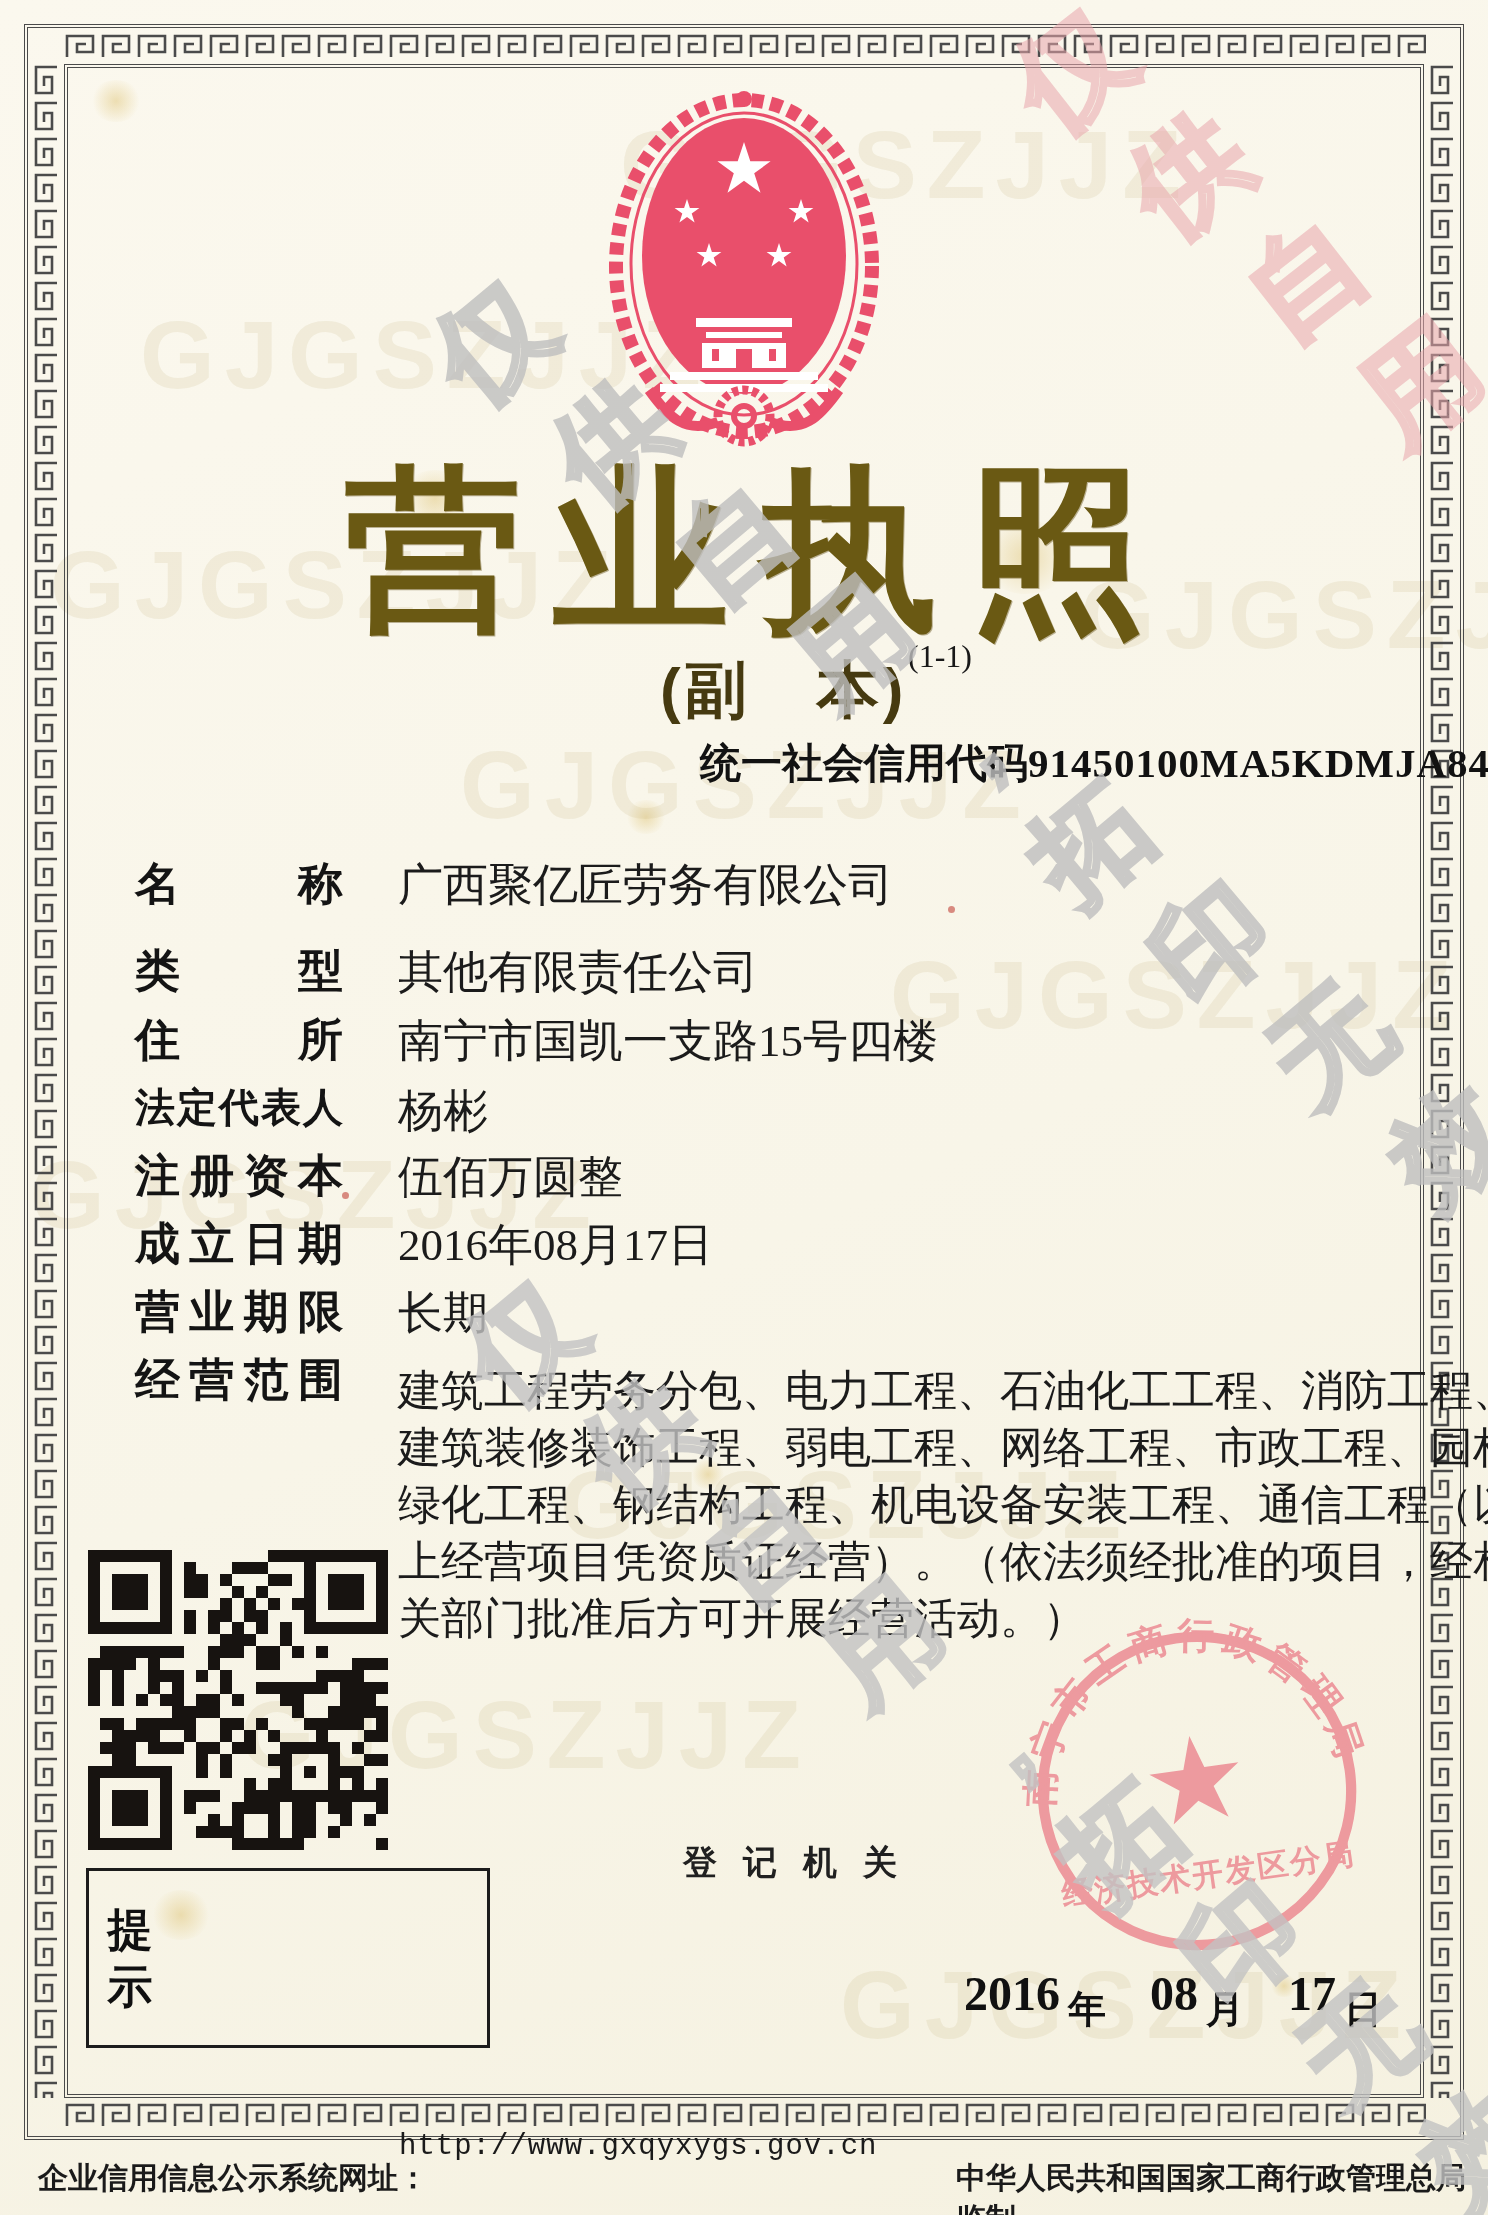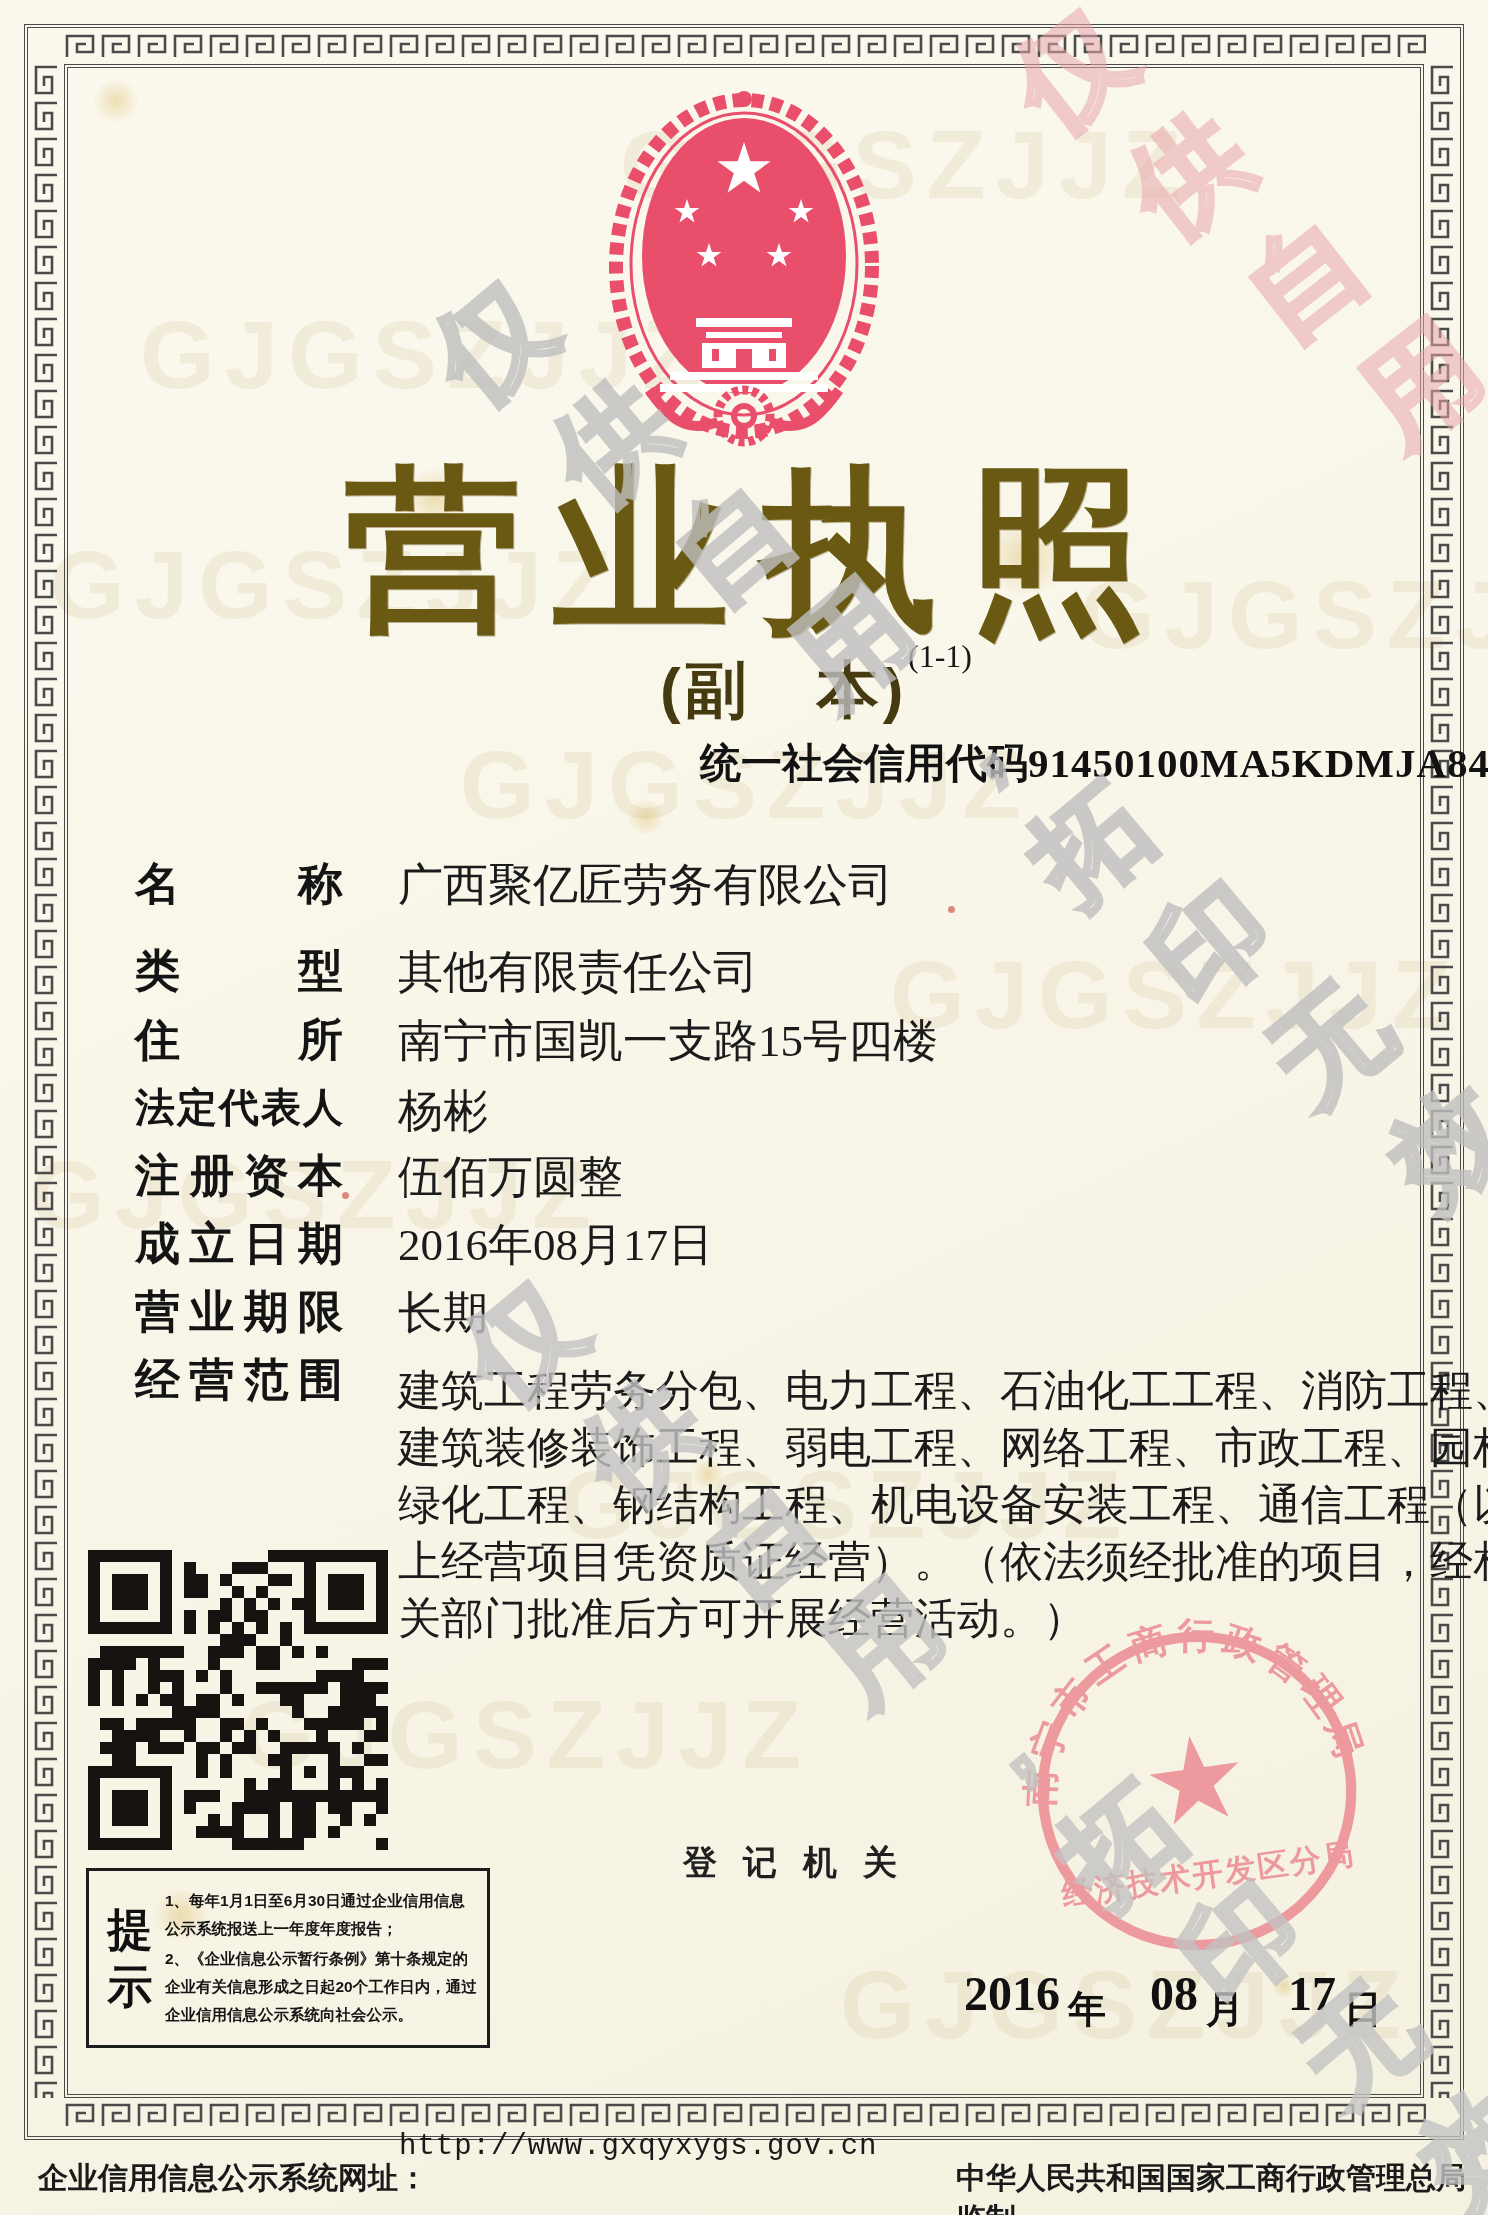--- a/index.html
+++ b/index.html
@@ -818,24 +818,20 @@
       <div></div>
       <div></div>
       <div class="b"></div>
     </div>
 
   <div id="notice">
     <div id="notice-label">
         <span>提</span>
         <span>示</span>
       </div>
-    <div id="notice-text">
-        <p>1、每年1月1日至6月30日通过企业信用信息公示系统报送上一年度年度报告；</p>
-        <p>2、《企业信息公示暂行条例》第十条规定的企业有关信息形成之日起20个工作日内，通过企业信用信息公示系统向社会公示。</p>
-      </div>
   </div>
 
   <div id="reg-label">登记机关</div>
 
   <svg id="seal" viewBox="0 0 360 360">
     <defs>
       <path id="sealArc" d="M45,218 A140,140 0 1 1 315,218" fill="none"></path>
     </defs>
     <circle cx="180" cy="180" r="150" fill="none" stroke="#ec8b93" stroke-width="10"></circle>
     <polygon fill="#ec8b93" points="180.0,126.0 190.3,157.8 223.7,157.8 196.7,177.4 207.0,209.2 180.0,189.6 153.0,209.2 163.3,177.4 136.3,157.8 169.7,157.8"></polygon>

